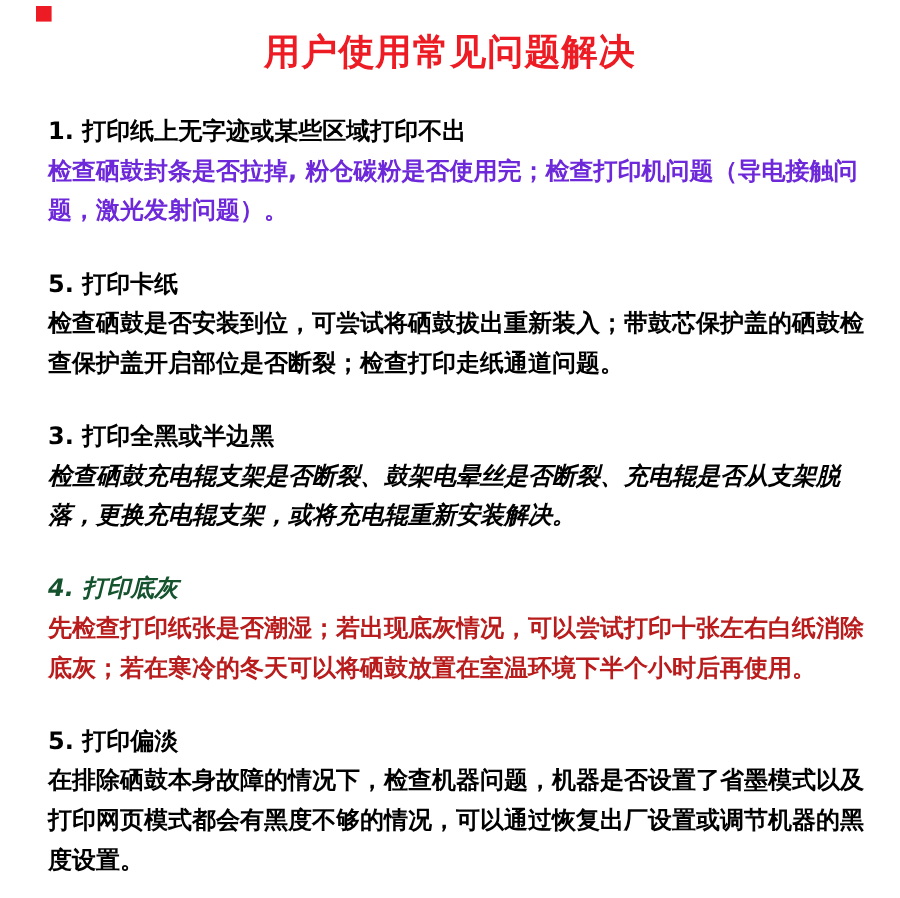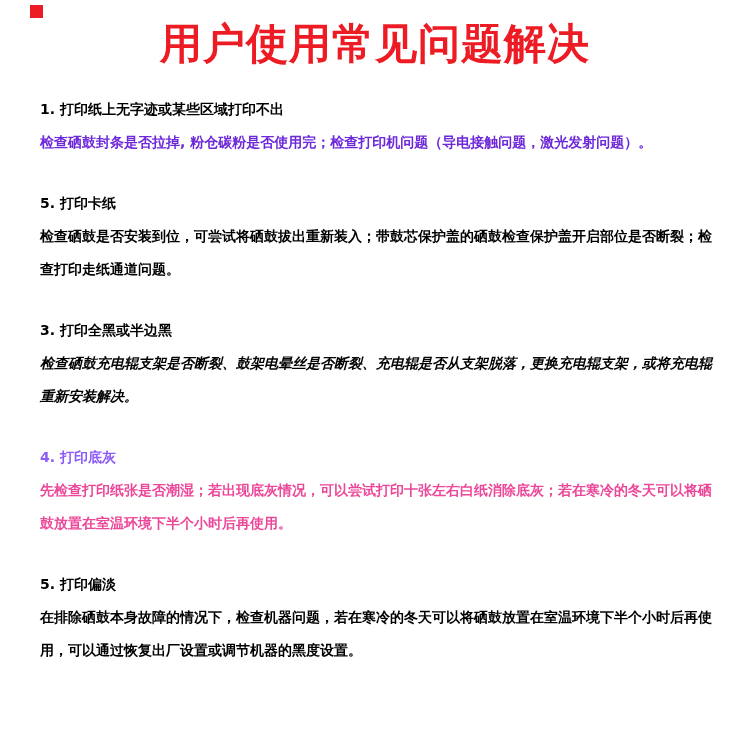--- a/index.html
+++ b/index.html
@@ -15,35 +15,35 @@
     position: absolute;
     left: 30px;
     top: 5px;
     width: 13px;
     height: 13px;
     background: #ed1c24;
   }
   .title {
     margin: 22px 0 27px 0;
     text-align: center;
-    font-size: 42px;
+    font-size: 30px;
     line-height: 44px;
     font-weight: bold;
     letter-spacing: 1px;
     color: #ed1c24;
   }
   .content {
     padding: 0 28px 0 40px;
   }
   .section {
     margin: 0 0 28px 0;
   }
   .section p {
     margin: 0;
-    font-size: 14px;
+    font-size: 20px;
     line-height: 33px;
     font-weight: 600;
     color: #000000;
     text-align: left;
     word-break: normal;
   }
 </style>
 </head>
 <body>
 
@@ -60,22 +60,22 @@
     <p style="color: rgb(0, 0, 0);">5. 打印卡纸</p>
     <p style="color: rgb(0, 0, 0);">检查硒鼓是否安装到位，可尝试将硒鼓拔出重新装入；带鼓芯保护盖的硒鼓检查保护盖开启部位是否断裂；检查打印走纸通道问题。</p>
   </section>
 
   <section class="section">
     <p style="color: rgb(0, 0, 0);">3. 打印全黑或半边黑</p>
     <p style="color: rgb(0, 0, 0); font-style: italic;">检查硒鼓充电辊支架是否断裂、鼓架电晕丝是否断裂、充电辊是否从支架脱落，更换充电辊支架，或将充电辊重新安装解决。</p>
   </section>
 
   <section class="section">
-    <p style="color: #8b5cf6;">4. 打印底灰</p>
-    <p style="color: #ec4899;">先检查打印纸张是否潮湿；若出现底灰情况，可以尝试打印十张左右白纸消除底灰；若在寒冷的冬天可以将硒鼓放置在室温环境下半个小时后再使用。</p>
+    <p style="color: #14532d; font-style: italic;">4. 打印底灰</p>
+    <p style="color: #b91c1c;">先检查打印纸张是否潮湿；若出现底灰情况，可以尝试打印十张左右白纸消除底灰；若在寒冷的冬天可以将硒鼓放置在室温环境下半个小时后再使用。</p>
   </section>
 
   <section class="section">
     <p style="color: rgb(0, 0, 0);">5. 打印偏淡</p>
-    <p style="color: rgb(0, 0, 0);">在排除硒鼓本身故障的情况下，检查机器问题，若在寒冷的冬天可以将硒鼓放置在室温环境下半个小时后再使用，可以通过恢复出厂设置或调节机器的黑度设置。</p>
+    <p style="color: rgb(0, 0, 0);">在排除硒鼓本身故障的情况下，检查机器问题，机器是否设置了省墨模式以及打印网页模式都会有黑度不够的情况，可以通过恢复出厂设置或调节机器的黑度设置。</p>
   </section>
 </main>
 </div>
 
 </body></html>

